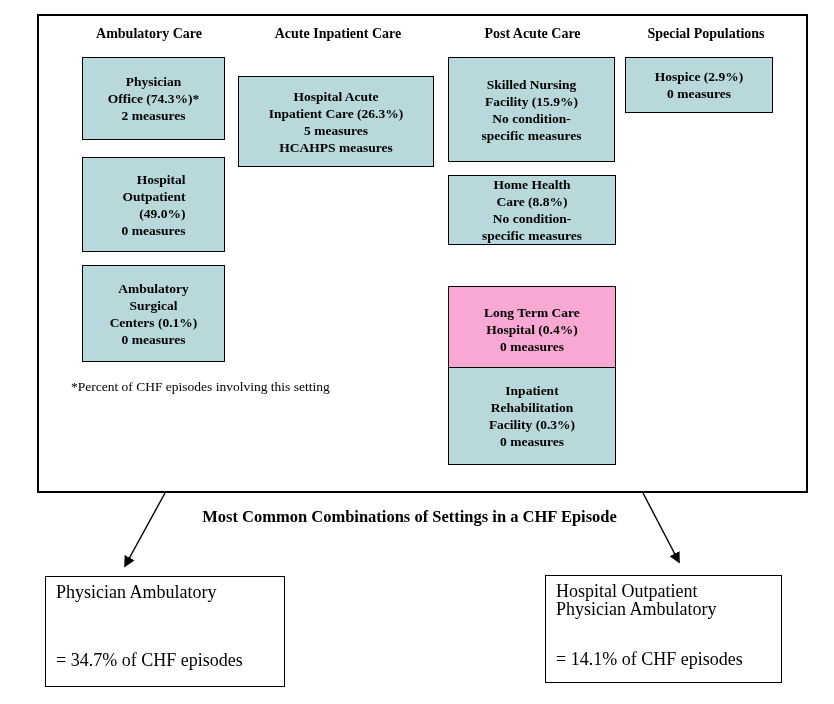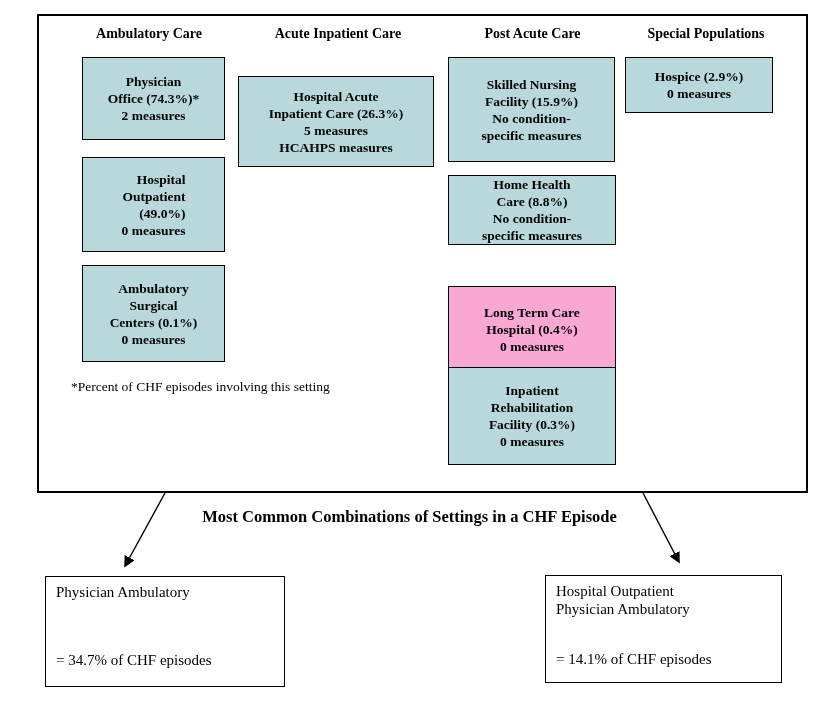--- a/index.html
+++ b/index.html
@@ -57,21 +57,21 @@
     text-align: center;
     font-size: 16.5px;
     font-weight: bold;
     white-space: nowrap;
   }
   .combo-box {
     position: absolute;
     border: 1.5px solid #000000;
     box-sizing: border-box;
     background: #ffffff;
-    font-size: 15px;
+    font-size: 18px;
     line-height: 18px;
   }
   .combo-settings {
     position: absolute;
     left: 10px; top: 6px;
     white-space: pre-line;
   }
   .combo-share {
     position: absolute;
     left: 10px; top: 74px;

